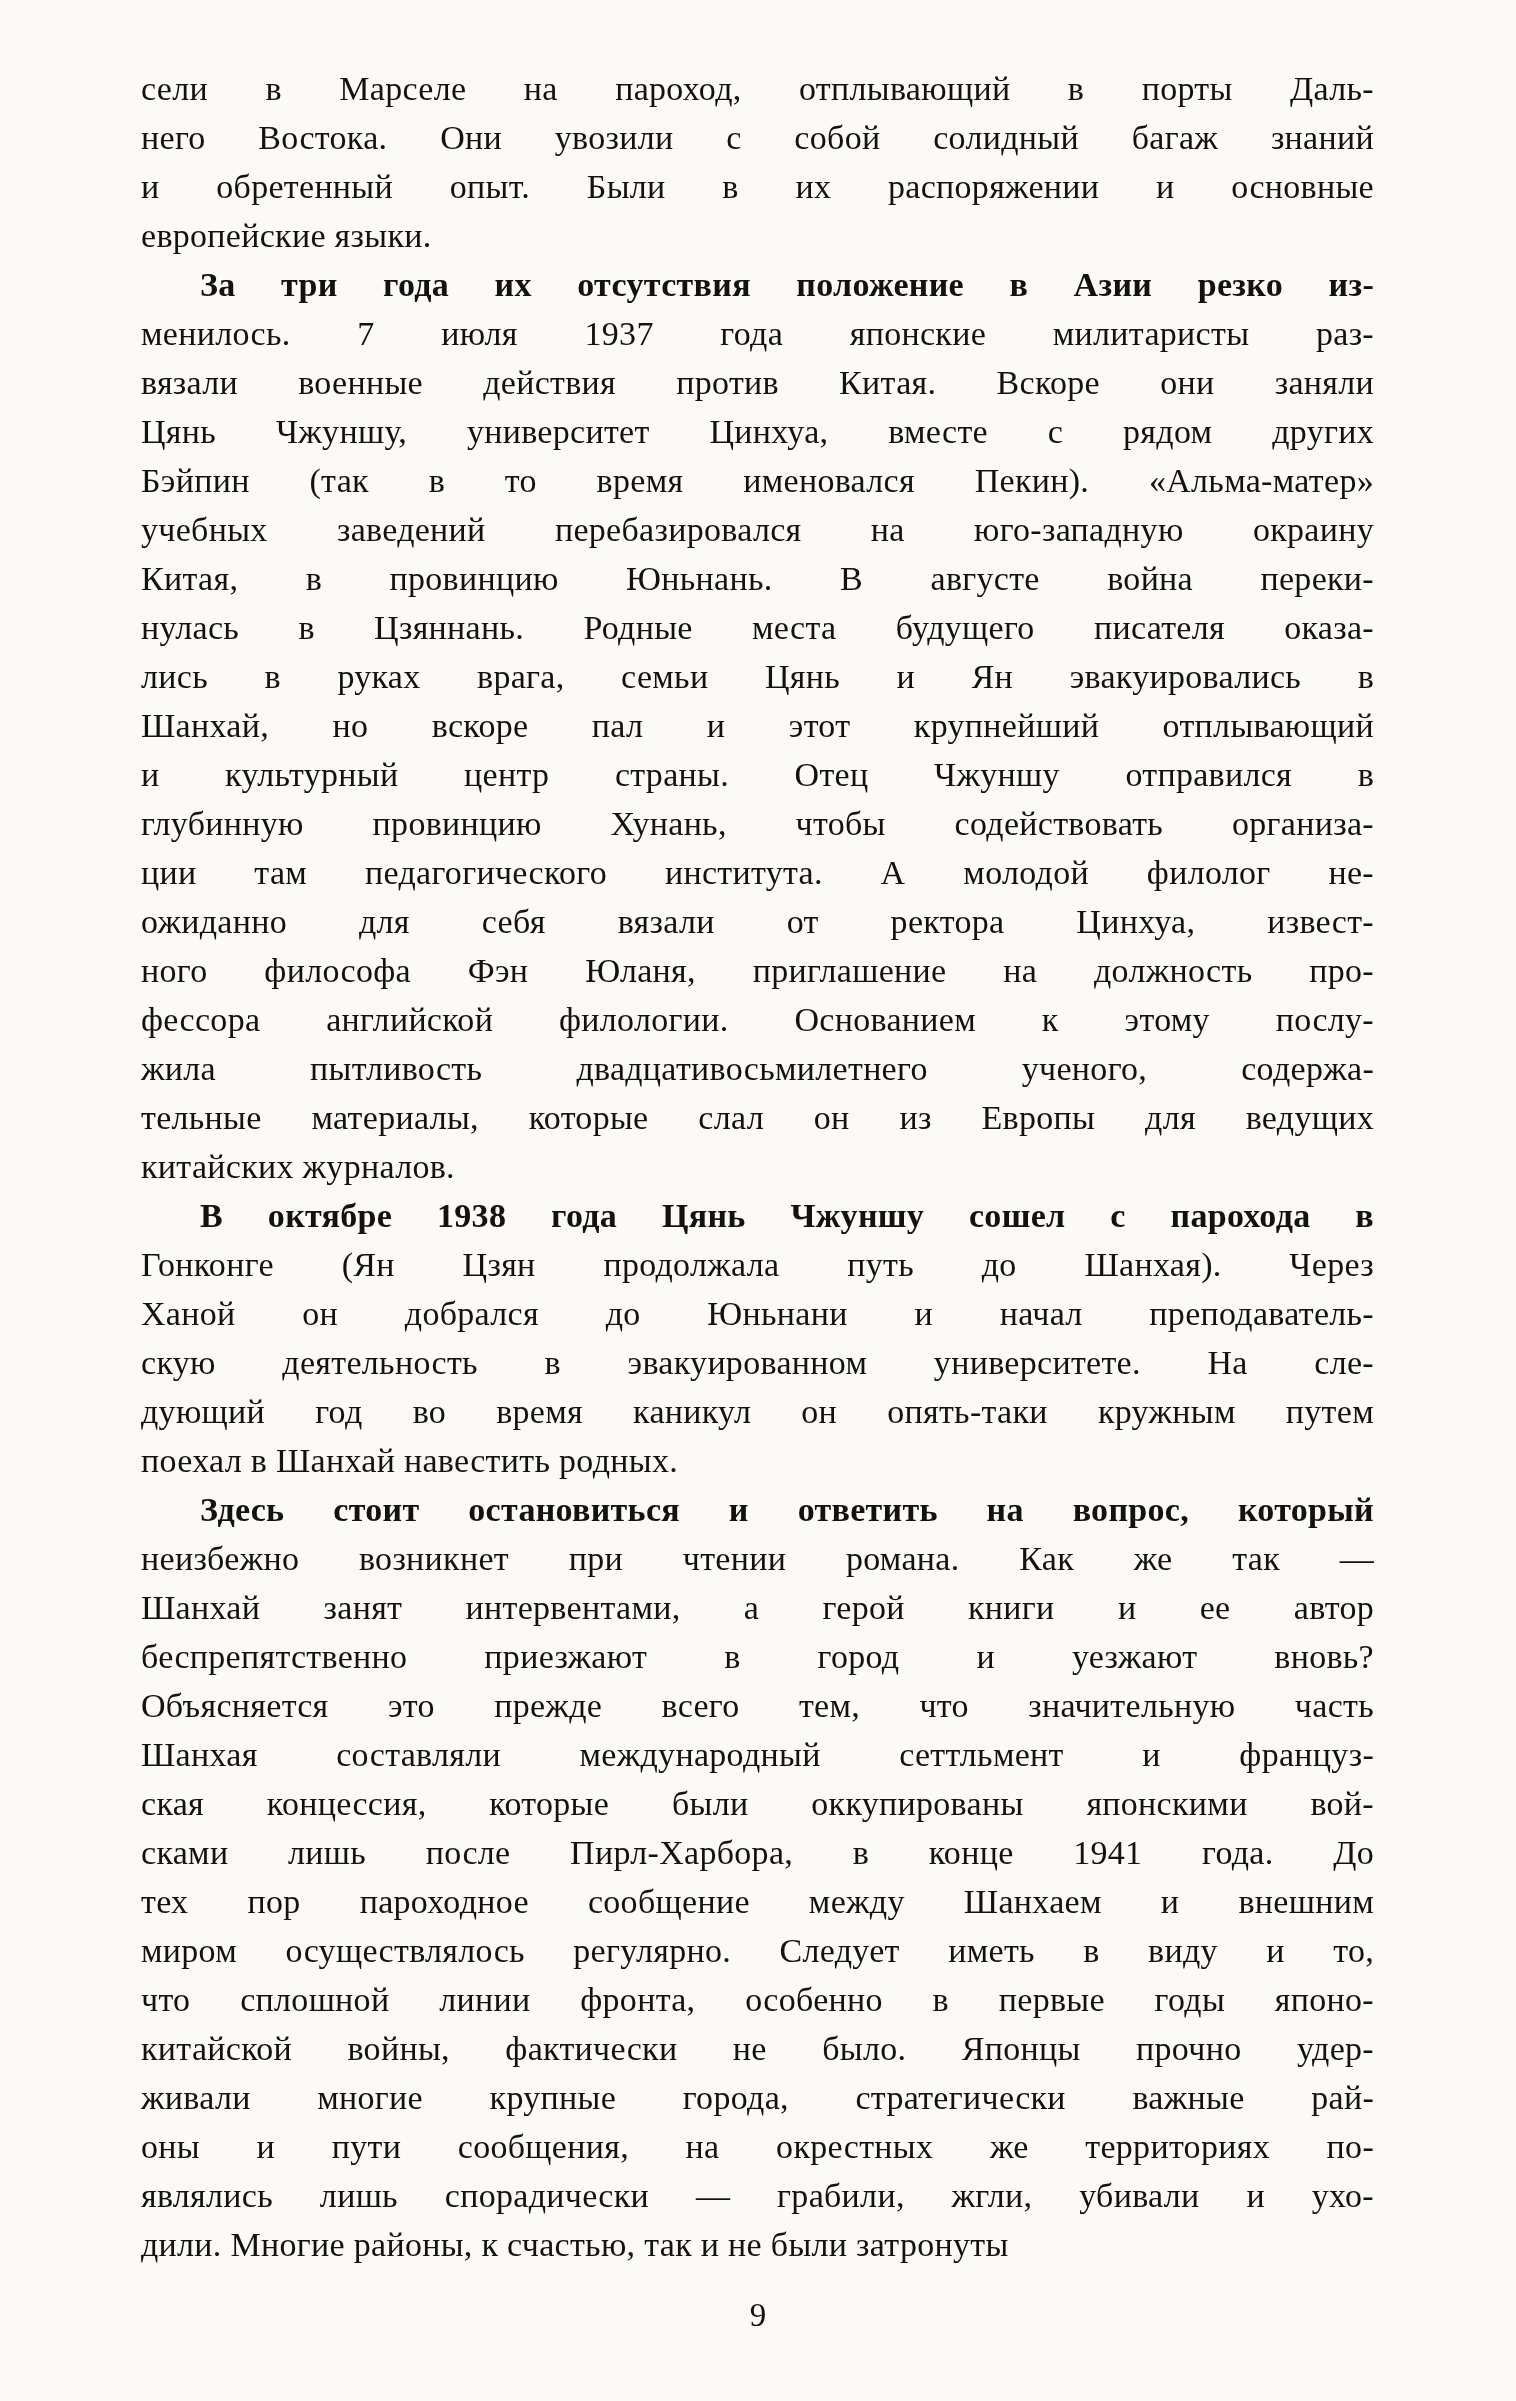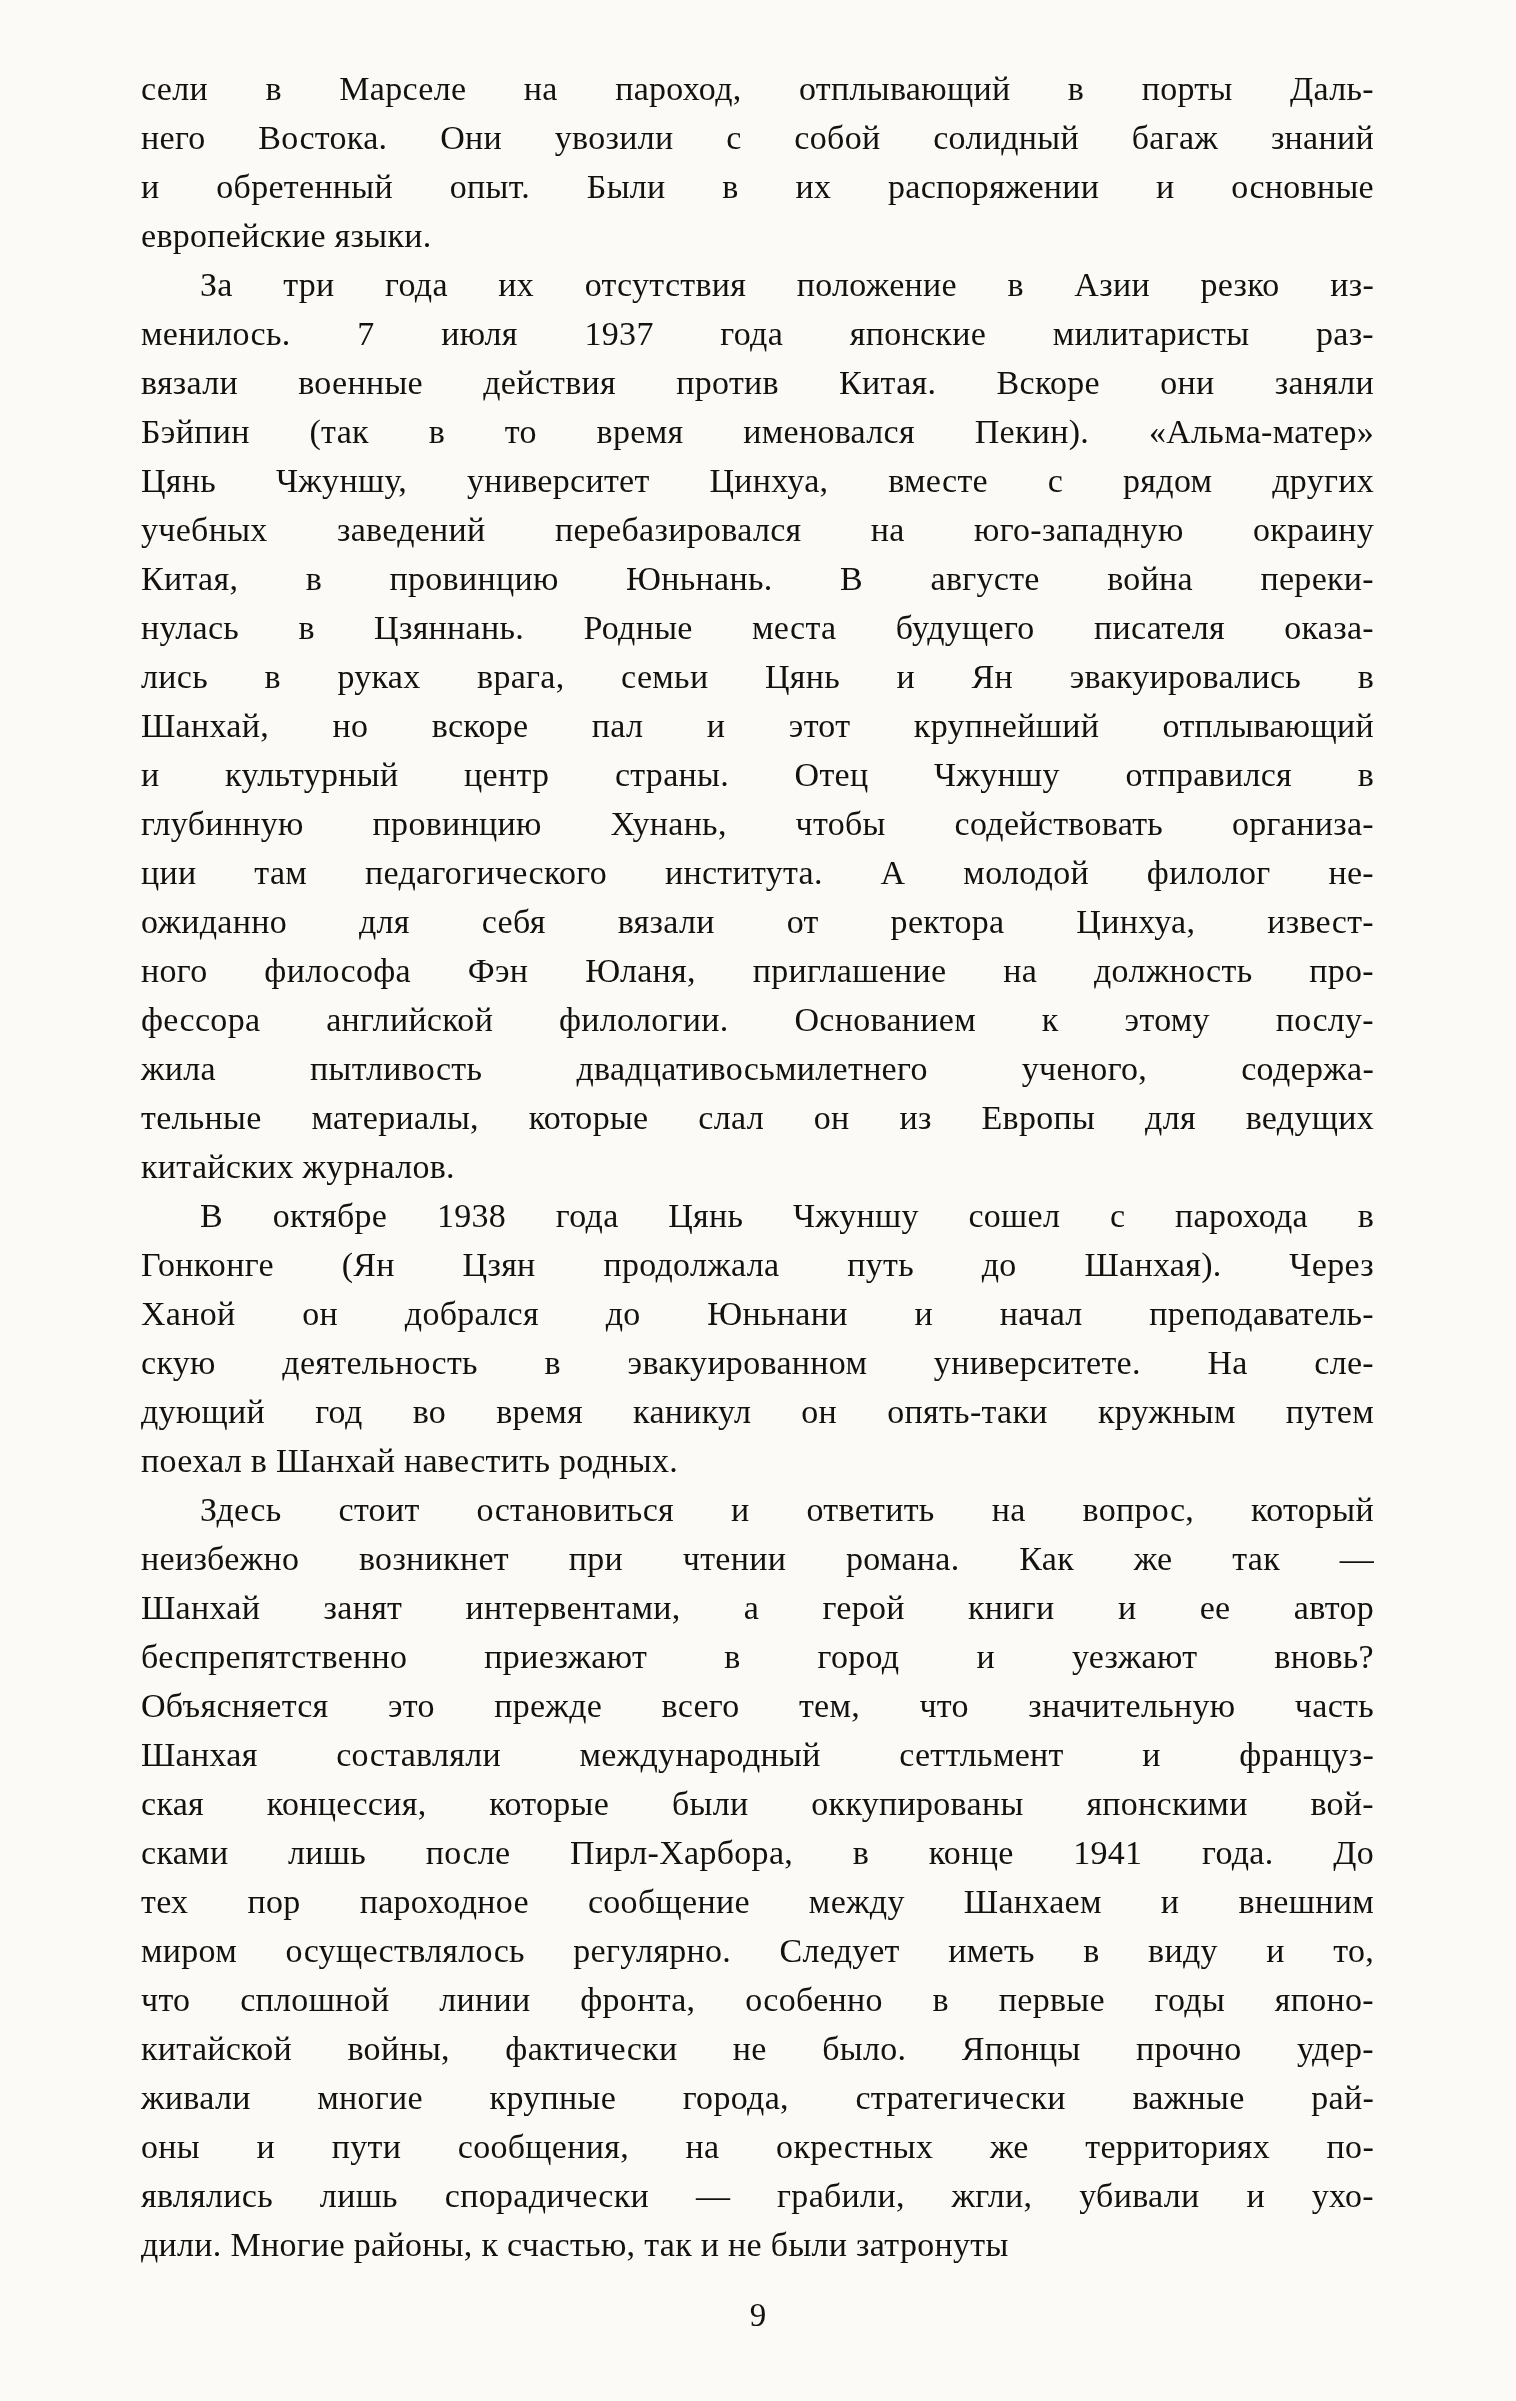--- a/index.html
+++ b/index.html
@@ -32,20 +32,21 @@
   .line {
     font-size: 34px;
     line-height: 49px;
     white-space: normal;
     text-align: justify;
     text-align-last: justify;
     letter-spacing: 0.3px;
   }
   .line.first-indent {
     text-indent: 59px;
+    font-weight: bold;
   }
   .line.last {
     text-align-last: left;
     font-family: Liberation Serif, serif;
   }
   .page-number {
     position: absolute;
     top: 2293px;
     left: 0;
     width: 100%;
@@ -62,22 +63,22 @@
       <div class="paragraph">
         <div class="line">сели в Марселе на пароход, отплывающий в порты Даль-</div>
         <div class="line">него Востока. Они увозили с собой солидный багаж знаний</div>
         <div class="line">и обретенный опыт. Были в их распоряжении и основные</div>
         <div class="line last">европейские языки.</div>
       </div>
       <div class="paragraph">
         <div class="line first-indent">За три года их отсутствия положение в Азии резко из-</div>
         <div class="line">менилось. 7 июля 1937 года японские милитаристы раз-</div>
         <div class="line">вязали военные действия против Китая. Вскоре они заняли</div>
+        <div class="line">Цянь Чжуншу, университет Цинхуа, вместе с рядом других</div>
         <div class="line">Бэйпин (так в то время именовался Пекин). «Альма-матер»</div>
-        <div class="line">Цянь Чжуншу, университет Цинхуа, вместе с рядом других</div>
         <div class="line">учебных заведений перебазировался на юго-западную окраину</div>
         <div class="line">Китая, в провинцию Юньнань. В августе война переки-</div>
         <div class="line">нулась в Цзяннань. Родные места будущего писателя оказа-</div>
         <div class="line">лись в руках врага, семьи Цянь и Ян эвакуировались в</div>
         <div class="line">Шанхай, но вскоре пал и этот крупнейший отплывающий</div>
         <div class="line">и культурный центр страны. Отец Чжуншу отправился в</div>
         <div class="line">глубинную провинцию Хунань, чтобы содействовать организа-</div>
         <div class="line">ции там педагогического института. А молодой филолог не-</div>
         <div class="line">ожиданно для себя вязали от ректора Цинхуа, извест-</div>
         <div class="line">ного философа Фэн Юланя, приглашение на должность про-</div>

